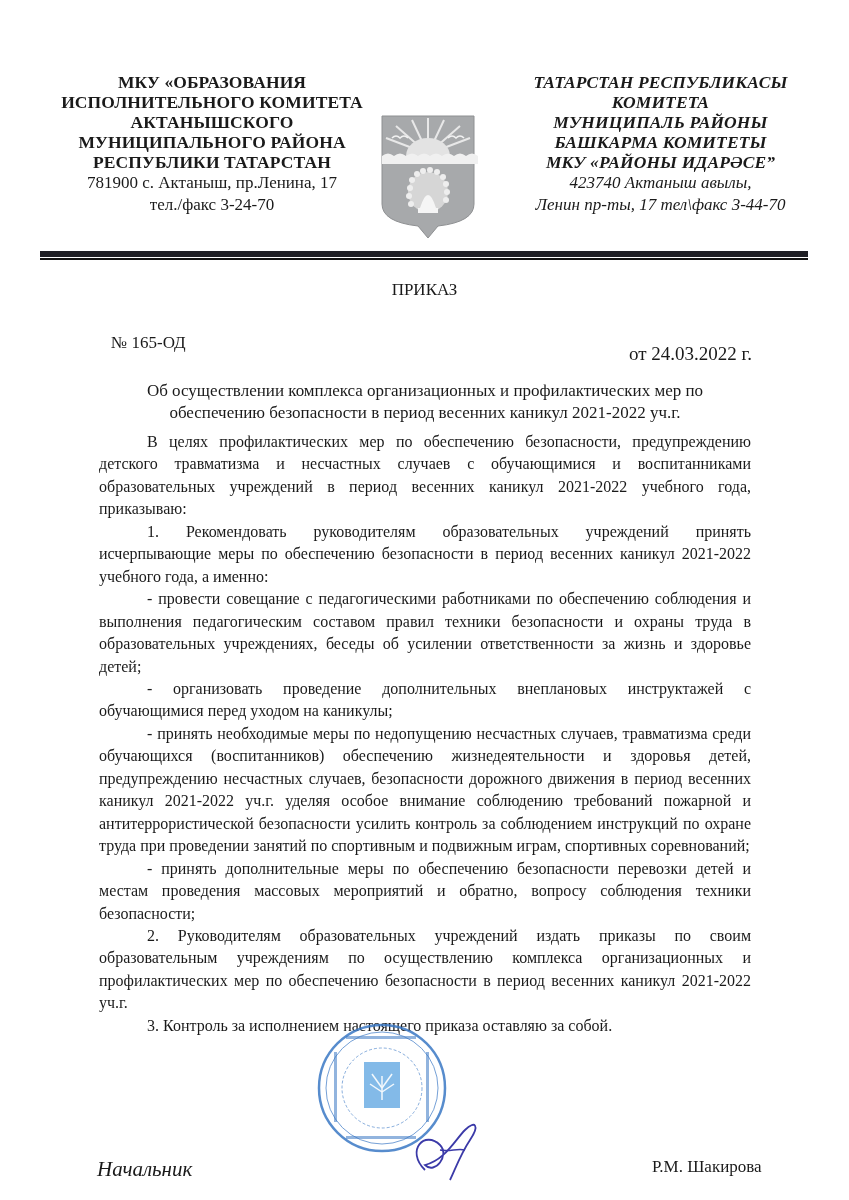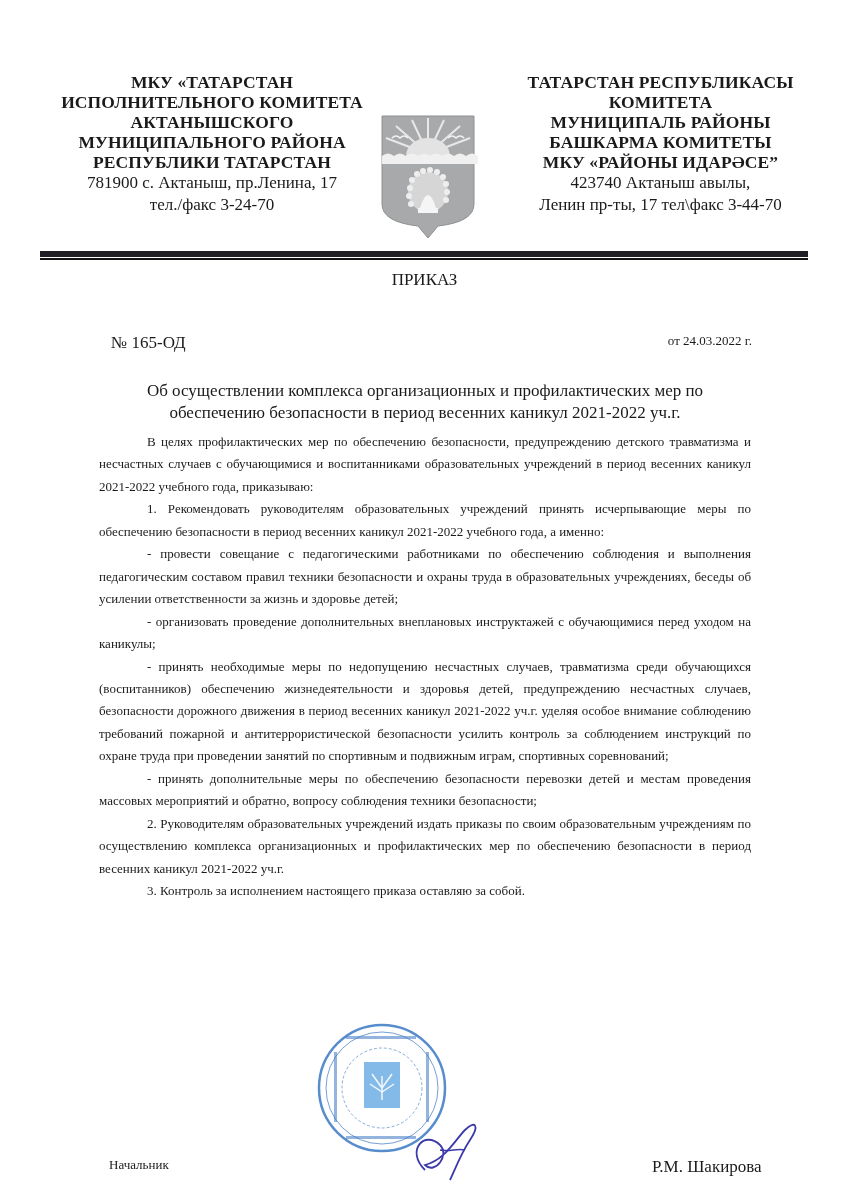--- a/index.html
+++ b/index.html
@@ -1,42 +1,42 @@
 <!DOCTYPE html>
 <html><head>
 <meta charset="utf-8">
 <style>
   html, body { margin: 0; padding: 0; background: #ffffff; }
   body { width: 849px; height: 1200px; position: relative; overflow: hidden;
          font-family: "Liberation Serif", "DejaVu Serif", serif; color: #1a1a1a; }
   .hdr { position: absolute; top: 72px; text-align: center; font-size: 17.5px; line-height: 20px; }
   .hdr.left { left: 42px; width: 340px; }
-  .hdr.right { left: 488px; width: 345px; }
+  .hdr.right { left: 488px; width: 345px; font-style: italic; }
   .hdr .b { font-weight: bold; letter-spacing: 0.1px; }
   .hdr .n { font-weight: normal; font-size: 17px; line-height: 22px; }
   .emblem { position: absolute; left: 378px; top: 112px; width: 100px; height: 128px; }
   .rule { position: absolute; left: 40px; width: 768px; }
   .rule.thick { top: 251px; height: 6px; background: #1e1e24; }
   .rule.thin { top: 258px; height: 1.5px; background: #111; }
-  .title { position: absolute; top: 270px; left: 0; width: 849px; text-align: center; font-size: 17px; }
+  .title { position: absolute; top: 280px; left: 0; width: 849px; text-align: center; font-size: 17px; }
   .num { position: absolute; top: 333px; left: 111px; font-size: 17px; }
-  .date { position: absolute; top: 333px; right: 97px; font-size: 13px; }
+  .date { position: absolute; top: 343px; right: 97px; font-size: 19px; }
   .subject { position: absolute; top: 380px; left: 100px; width: 650px; text-align: center; font-size: 17px; line-height: 22px; }
-  .body { position: absolute; top: 431px; left: 99px; width: 652px; font-size: 13px; line-height: 22.45px; text-align: justify; }
+  .body { position: absolute; top: 431px; left: 99px; width: 652px; font-size: 16px; line-height: 22.45px; text-align: justify; }
   .body p { margin: 0; text-indent: 48px; }
-  .sig-role { position: absolute; top: 1157px; left: 109px; font-size: 13px; }
+  .sig-role { position: absolute; top: 1157px; left: 97px; font-size: 21px; font-style: italic; }
   .sig-name { position: absolute; top: 1157px; left: 652px; font-size: 17px; }
   .stamp { position: absolute; left: 316px; top: 1022px; width: 132px; height: 132px; }
   .signature { position: absolute; left: 395px; top: 1110px; width: 100px; height: 80px; }
 </style>
 </head>
 <body>
 
 <div class="hdr left">
-  <div class="b">МКУ «ТАТАРСТАН</div>
+  <div class="b">МКУ «ОБРАЗОВАНИЯ</div>
   <div class="b">ИСПОЛНИТЕЛЬНОГО КОМИТЕТА</div>
   <div class="b">АКТАНЫШСКОГО</div>
   <div class="b">МУНИЦИПАЛЬНОГО РАЙОНА</div>
   <div class="b">РЕСПУБЛИКИ ТАТАРСТАН</div>
   <div class="n">781900 с. Актаныш, пр.Ленина, 17</div>
   <div class="n">тел./факс 3-24-70</div>
 </div>
 
 <svg class="emblem" viewBox="0 0 100 128">
   <path d="M4 4 H96 V92 Q96 110 60 114 L50 126 L40 114 Q4 110 4 92 Z" fill="#a7a9ab" stroke="#8e9092" stroke-width="1"></path>

